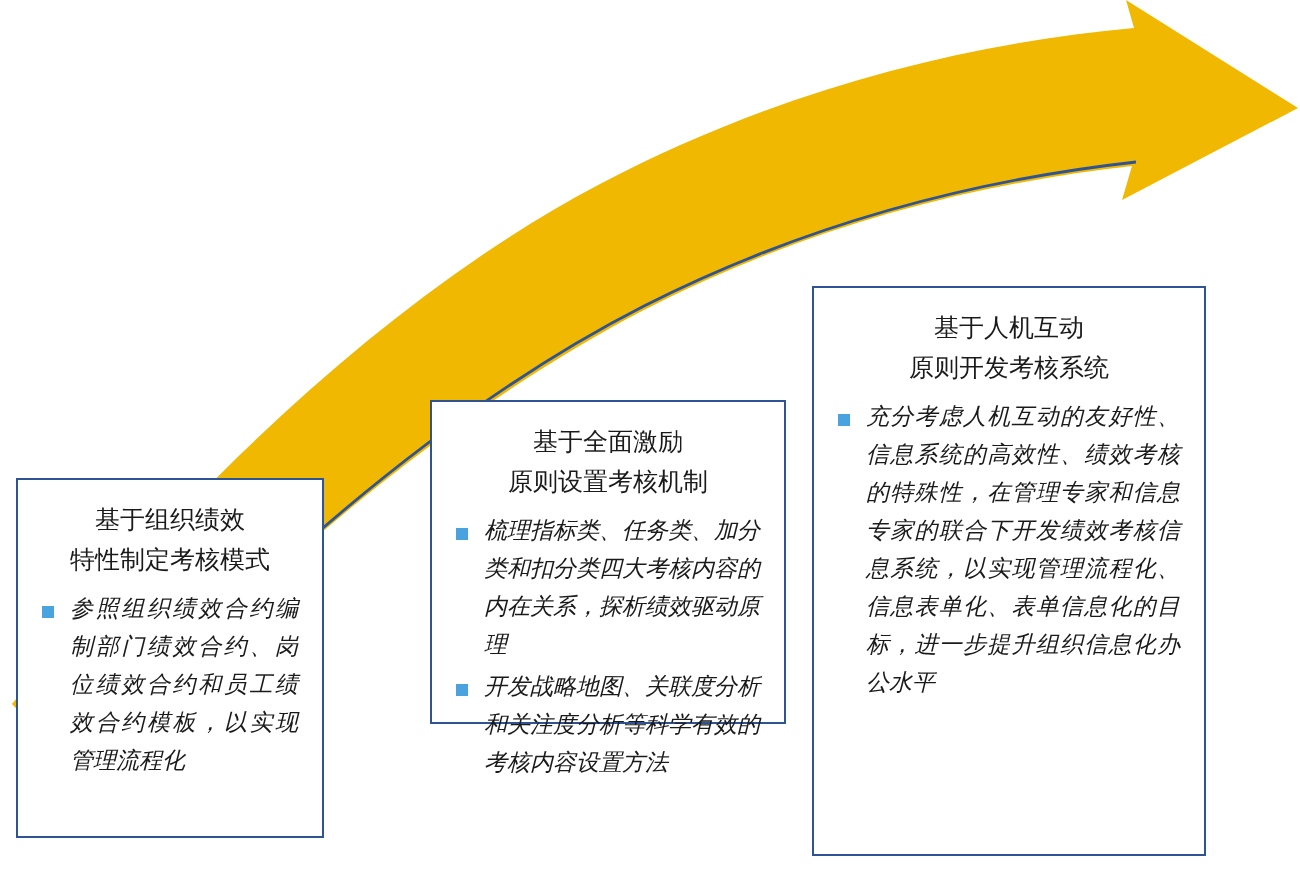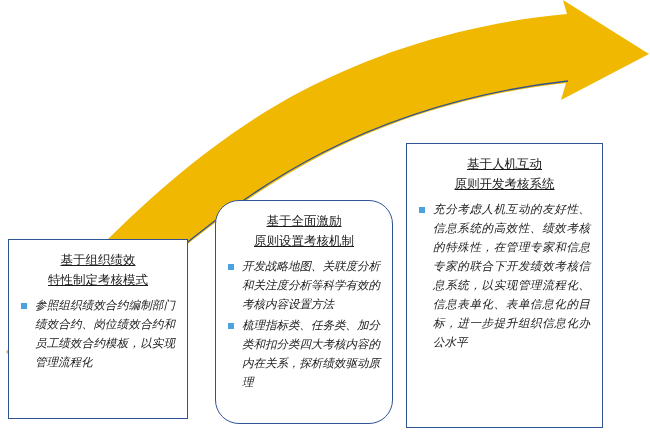--- a/index.html
+++ b/index.html
@@ -34,21 +34,20 @@
     padding: 10px 12px 12px 12px;
   }
   .card-title {
     text-align: center;
     color: #1a1a1a;
     font-size: 12.5px;
     line-height: 20px;
     font-weight: normal;
     white-space: pre-line;
     margin-bottom: 6px;
-    text-decoration: underline;
   }
   .bullet-list {
     margin: 0;
     padding: 0;
     list-style: none;
     font-style: italic;
   }
   .bullet-item {
     position: relative;
     padding-left: 14px;
@@ -64,30 +63,29 @@
     left: 0;
     top: 7px;
     width: 6px;
     height: 6px;
     background: #4aa3df;
   }
   
   #card-org {
     left: 8px;
     top: 239px;
-    width: 180px;
+    width: 154px;
     height: 180px;
   }
   
   #card-incentive {
     left: 215px;
     top: 200px;
     width: 178px;
-    height: 224px;
-    border-radius: 24px;
+    height: 162px;
   }
   
   #card-interaction {
     left: 406px;
     top: 143px;
     width: 197px;
     height: 285px;
   }
 </style>
 </head>
@@ -119,22 +117,22 @@
 特性制定考核模式</div>
     <ul class="bullet-list">
       <li class="bullet-item">参照组织绩效合约编制部门绩效合约、岗位绩效合约和员工绩效合约模板，以实现管理流程化</li>
     </ul>
   </div>
 
   <div class="card" id="card-incentive">
     <div class="card-title">基于全面激励
 原则设置考核机制</div>
     <ul class="bullet-list">
+      <li class="bullet-item">梳理指标类、任务类、加分类和扣分类四大考核内容的内在关系，探析绩效驱动原理</li>
       <li class="bullet-item">开发战略地图、关联度分析和关注度分析等科学有效的考核内容设置方法</li>
-      <li class="bullet-item">梳理指标类、任务类、加分类和扣分类四大考核内容的内在关系，探析绩效驱动原理</li>
     </ul>
   </div>
 
   <div class="card" id="card-interaction">
     <div class="card-title">基于人机互动
 原则开发考核系统</div>
     <ul class="bullet-list">
       <li class="bullet-item">充分考虑人机互动的友好性、信息系统的高效性、绩效考核的特殊性，在管理专家和信息专家的联合下开发绩效考核信息系统，以实现管理流程化、信息表单化、表单信息化的目标，进一步提升组织信息化办公水平</li>
     </ul>
   </div>

